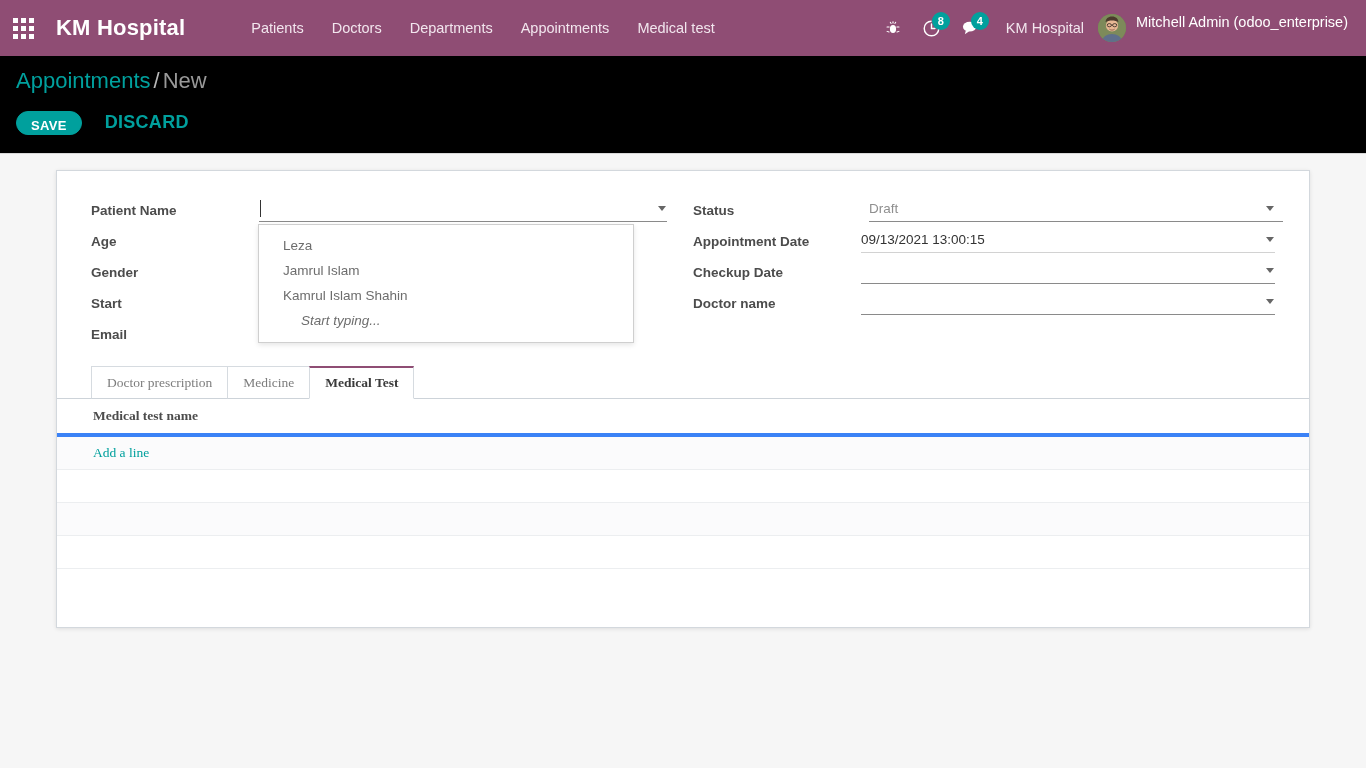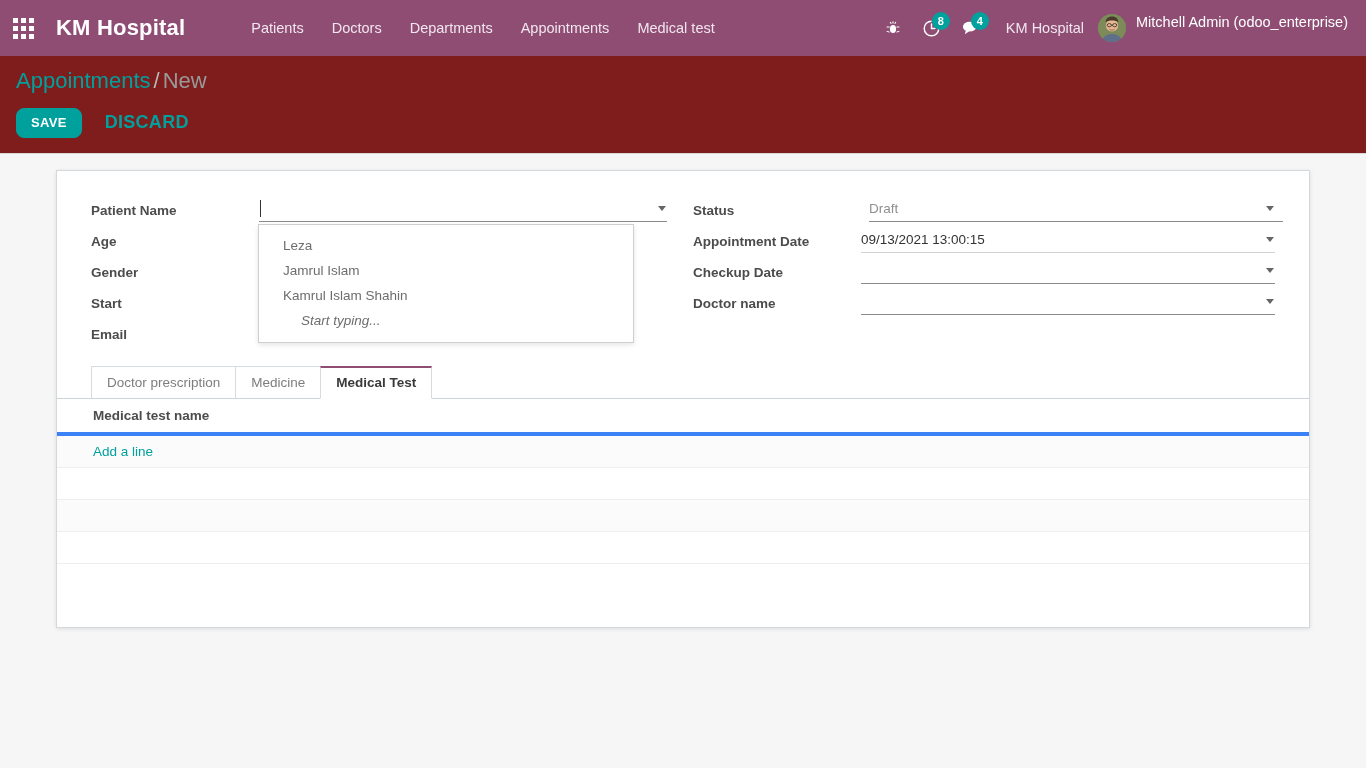--- a/index.html
+++ b/index.html
@@ -101,21 +101,21 @@
     background: #6d7f4f;
   }
   .user-name {
     font-size: 14.5px;
     color: #ffffff;
     white-space: nowrap;
   }
 
   
   .control-panel {
-    background: #7f1d1d;
+    background: #000000;
     border-bottom: 1px solid #d8d8d8;
     padding: 10px 0 12px 16px;
   }
   .breadcrumb {
     font-size: 22px;
     line-height: 30px;
     color: #adadad;
     margin-bottom: 9px;
   }
   .breadcrumb .crumb-link { color: #00a09d; cursor: pointer; }
@@ -123,22 +123,22 @@
   .breadcrumb .crumb-active { color: #999999; }
 
   .btn-row { display: flex; align-items: center; }
   .btn-save {
     background: #00a09d;
     color: #ffffff;
     border: 1px solid #00a09d;
     font-size: 13px;
     font-weight: bold;
     letter-spacing: .3px;
-    padding: 6px 14px 7px;
-    border-radius: 8px;
+    padding: 6px 14px 1px;
+    border-radius: 14px;
     cursor: pointer;
     font-family: "Liberation Sans", sans-serif;
   }
   .btn-discard {
     background: transparent;
     border: 1px solid transparent;
     color: #00a09d;
     font-size: 18px;
     font-weight: bold;
     letter-spacing: .3px;
@@ -238,21 +238,21 @@
     cursor: pointer;
     white-space: nowrap;
   }
   .ac-item.hint {
     font-style: italic;
     color: #6d6d6d;
     padding-left: 42px;
   }
 
   
-  .notebook { margin-top: 14px; }
+  .notebook { margin-top: 14px; font-family: Liberation Serif, serif; }
   .nb-headers {
     display: flex;
     align-items: flex-end;
     border-bottom: 1px solid #cdd3d9;
     padding-left: 34px;
     height: 33px;
   }
   .nb-tab {
     font-size: 13.5px;
     color: #7d7d7d;

